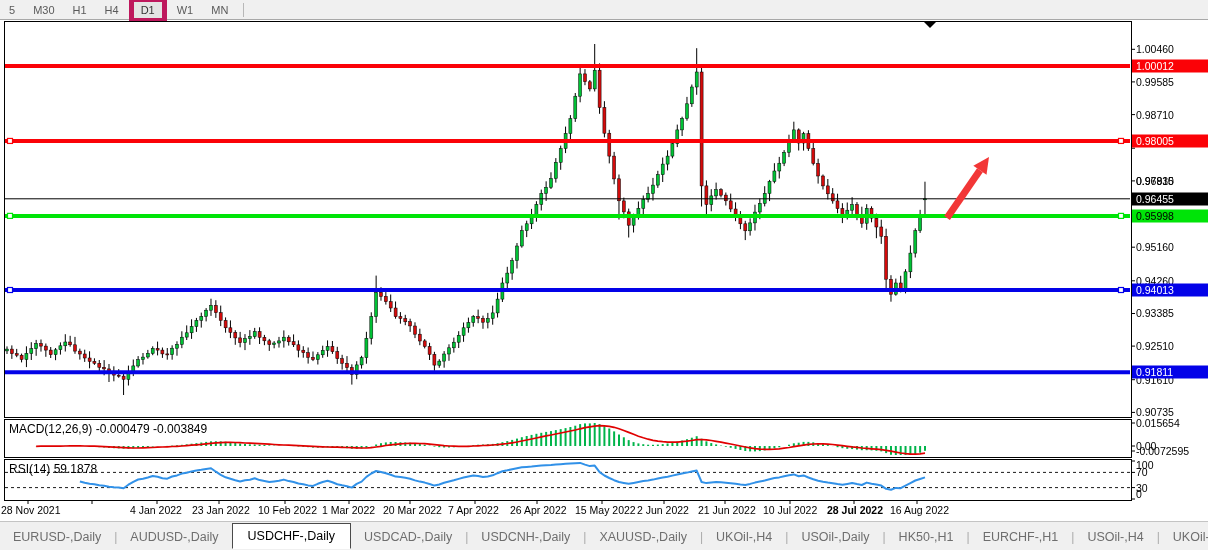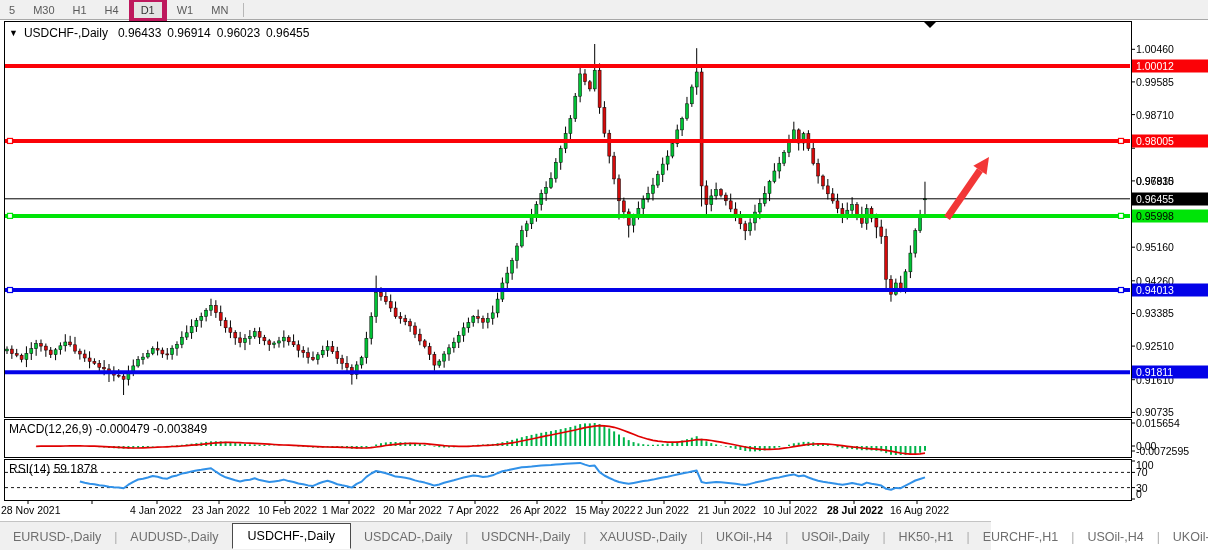--- a/index.html
+++ b/index.html
@@ -21,21 +21,21 @@
   #chart-title span.v{margin-right:6px;}
   
   .ind-label{position:absolute;z-index:5;font-size:12px;color:#000;white-space:nowrap;}
   
   .ax{position:absolute;left:1136px;z-index:4;font-size:10.5px;color:#000;transform:translateY(-50%);white-space:nowrap;}
   .badge{position:absolute;left:1132px;z-index:6;width:74px;height:13px;line-height:13px;
          font-size:10.5px;padding-left:4px;transform:translateY(-50%);white-space:nowrap;}
   
   .dt{position:absolute;top:504px;z-index:4;font-size:10.5px;color:#000;white-space:nowrap;}
   
-  #tab-bar{position:absolute;left:0;top:521px;width:991px;height:29px;background:#f0f0f0;
+  #tab-bar{position:absolute;left:0;top:521px;width:1208px;height:29px;background:#f0f0f0;
            border-top:1px solid #c4c4c4;display:flex;align-items:center;z-index:7;}
   .tab{font-size:12.5px;color:#6e6e6e;padding:4px 13px;white-space:nowrap;cursor:default;}
   .tab.active{background:#fff;color:#000;border:1px solid #4a4a4a;border-bottom:1px solid #fff;
               padding:5px 15px;margin-top:-2px;}
   .tab-sep{color:#aaa;font-size:12px;}
 </style>
 </head>
 <body>
 
 <div id="app">
@@ -690,23 +690,20 @@
         <line x1="602" y1="500" x2="602" y2="504" stroke="#000" stroke-width="1"></line>
         <line x1="664" y1="500" x2="664" y2="504" stroke="#000" stroke-width="1"></line>
         <line x1="725" y1="500" x2="725" y2="504" stroke="#000" stroke-width="1"></line>
         <line x1="790" y1="500" x2="790" y2="504" stroke="#000" stroke-width="1"></line>
         <line x1="854" y1="500" x2="854" y2="504" stroke="#000" stroke-width="1"></line>
         <line x1="917" y1="500" x2="917" y2="504" stroke="#000" stroke-width="1"></line>
       </g>
     <polygon id="shift-marker" points="924,22 936,22 930,28" fill="#000"></polygon>
   </svg>
 
-  <div id="chart-title">
-    <span class="tri">▼</span><b>USDCHF-,Daily</b><span class="v">0.96433</span><span class="v">0.96914</span><span class="v">0.96023</span><span class="v">0.96455</span>
-  </div>
 
   <div class="ind-label" style="left:9px;top:422px;">
     <span>MACD(12,26,9)</span>&nbsp;<span>-0.000479 -0.003849</span>
   </div>
   <div class="ind-label" style="left:9px;top:462px;">
     <span>RSI(14)</span>&nbsp;<span>59.1878</span>
   </div>
 
   <div id="gen-layer">
       <div class="ax" style="top: 49.2717px;">1.00460</div>

